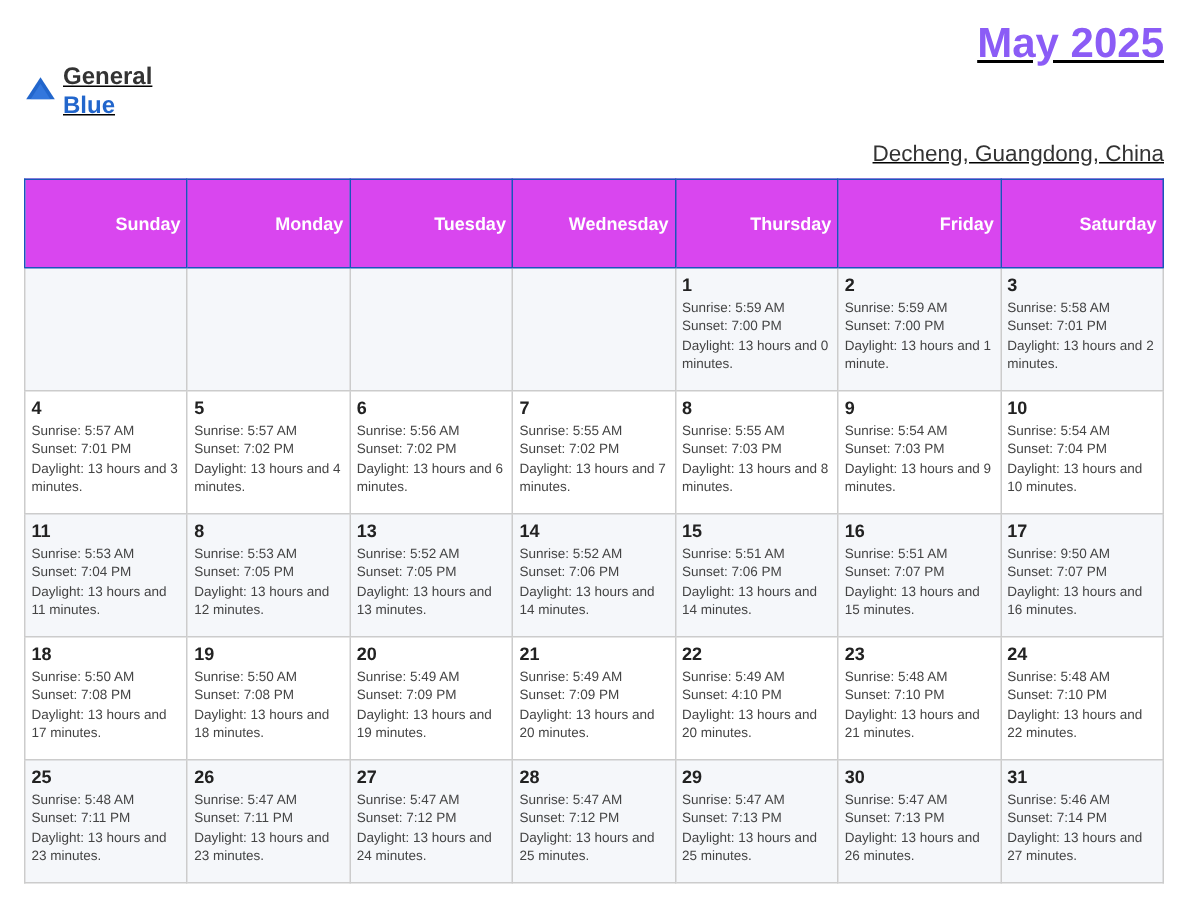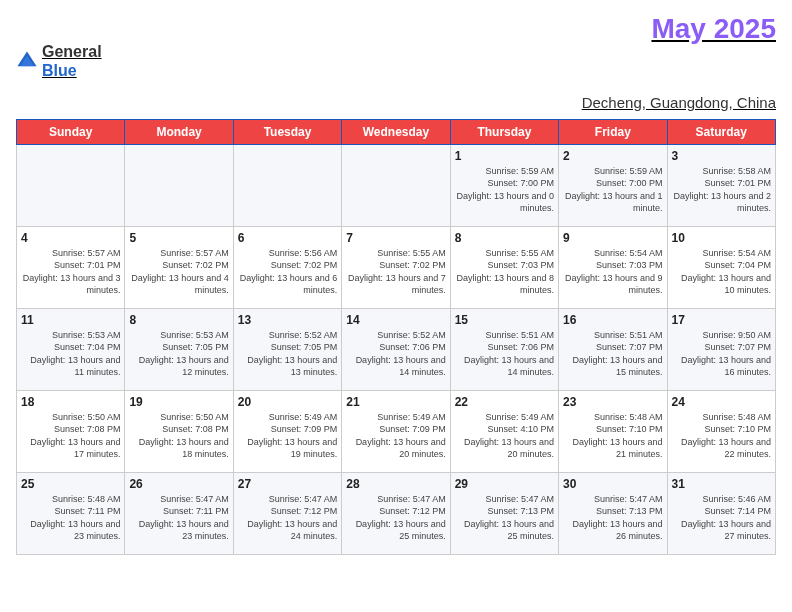--- a/index.html
+++ b/index.html
@@ -51,26 +51,26 @@
       font-size: 15px;
       color: #333;
       margin-top: 48px;
     }
     table {
       width: 100%;
       border-collapse: collapse;
       table-layout: fixed;
     }
     thead tr th {
-      background: #ef4444;
+      background: #d946ef;
       color: #fff;
       font-size: 12px;
       font-weight: bold;
-      padding: 5px 4px;
-      text-align: center;
+      padding: 22px 4px;
+      text-align: right;
       border: 1px solid #1a55bb;
     }
     tbody tr td {
       vertical-align: top;
       border: 1px solid #ccc;
       padding: 4px 4px;
       font-size: 9.5px;
       color: #333;
       background: #fff;
       height: 82px;
@@ -85,21 +85,20 @@
       font-size: 12px;
       font-weight: bold;
       color: #222;
       display: block;
       margin-bottom: 2px;
     }
     .day-info {
       font-size: 9px;
       color: #444;
       line-height: 1.4;
-      text-align: right;
     }
     .empty-cell {
       background: #f5f7fa !important;
     }
   </style>
 </head>
 <body>
 
 <div class="page">
   <div class="header-row">

